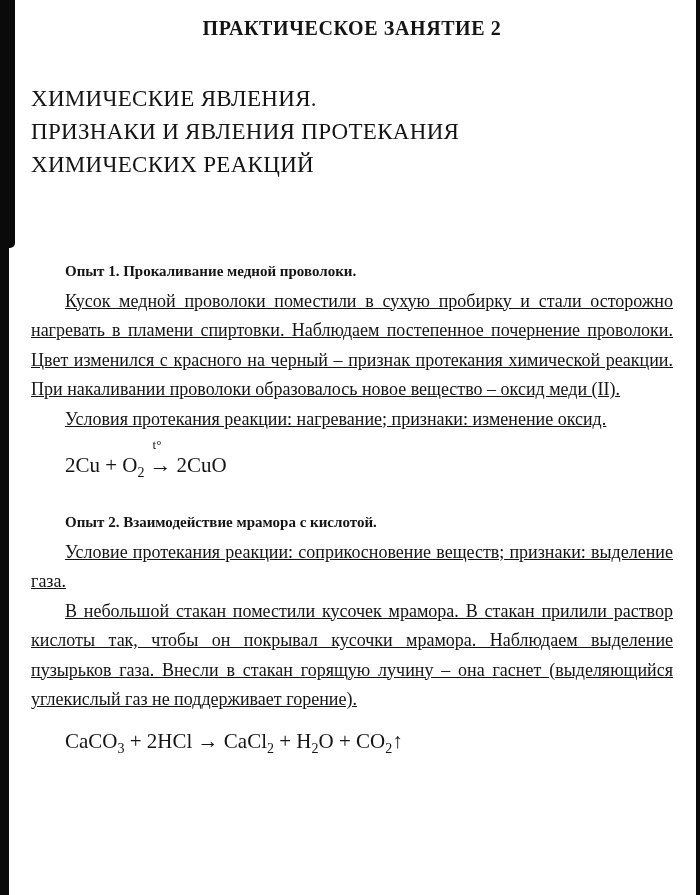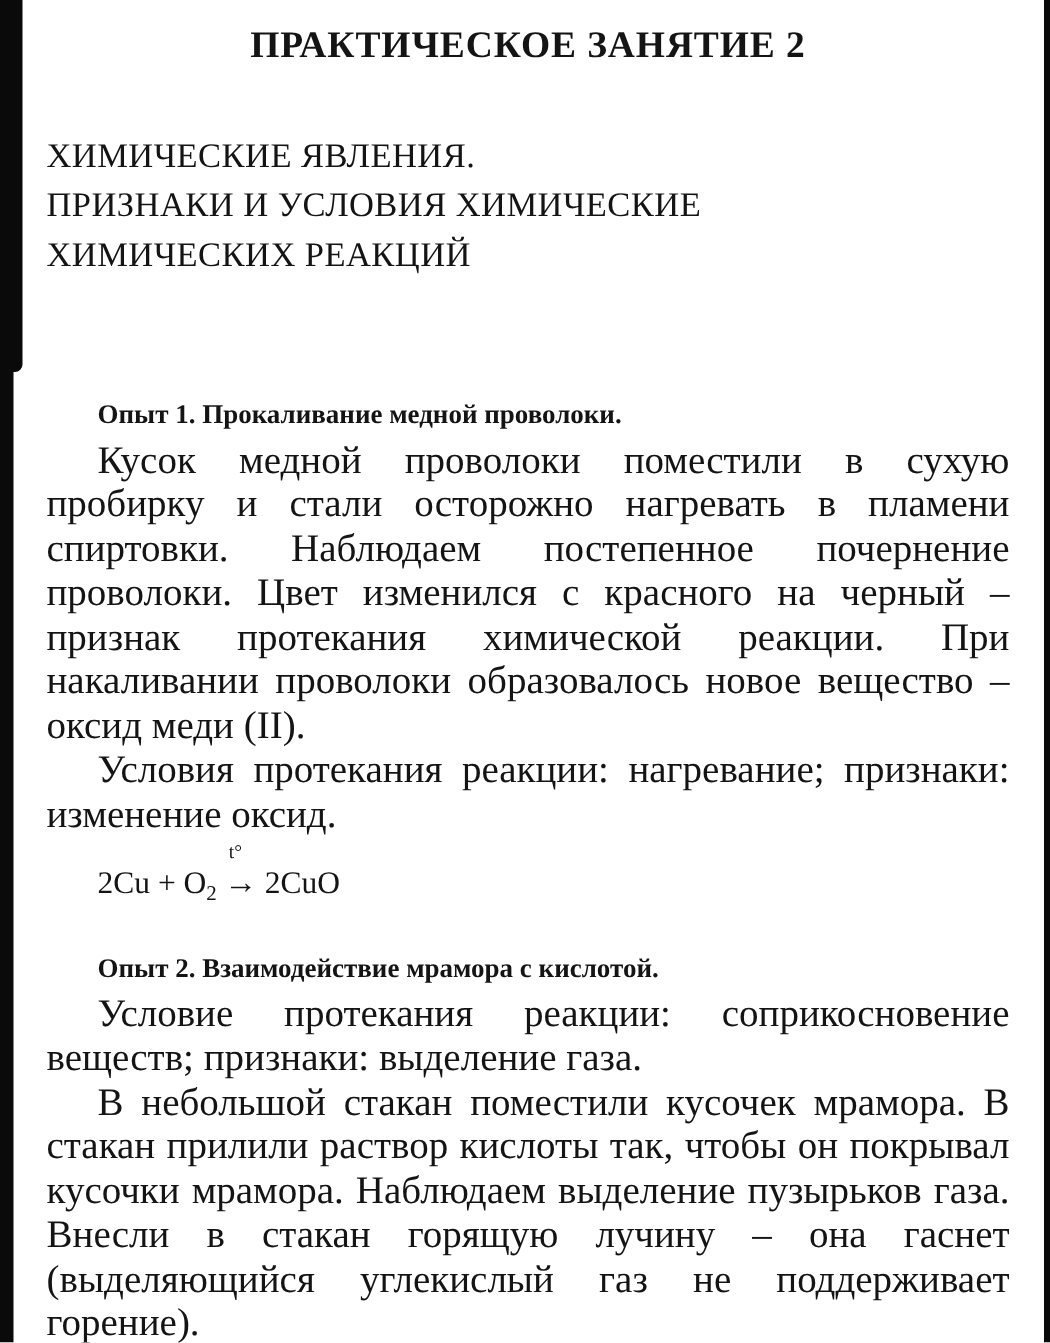--- a/index.html
+++ b/index.html
@@ -15,44 +15,45 @@
   
   .scan-left  { position: absolute; left: 0; top: 0; width: 9px;  height: 895px; background: #0a0a0a; }
   .scan-left-top { position: absolute; left: 0; top: 0; width: 15px; height: 248px; background: #0a0a0a; border-radius: 0 0 5px 0; }
   .scan-right { position: absolute; right: 0; top: 0; width: 4px; height: 895px; background: #0a0a0a; }
 
   .page { position: absolute; left: 31px; top: 0; width: 642px; }
 
   .title {
     margin-top: 17px;
     text-align: center;
-    font-size: 25px;
+    font-size: 20px;
     font-weight: bold;
     letter-spacing: 0.6px;
   }
   .subtitle {
     margin-top: 42px;
     text-align: left;
     font-size: 23px;
     line-height: 33px;
     letter-spacing: 0.3px;
   }
 
   .content { margin-top: 76px; }
 
   p.body {
-    font-size: 26px;
+    font-size: 18px;
     line-height: 29.5px;
     text-align: justify;
     text-indent: 34px;
     hyphens: auto;
+    text-decoration: underline;
     -webkit-hyphens: auto;
   }
   p.exp-heading {
-    font-size: 18px;
+    font-size: 15px;
     line-height: 29.5px;
     text-indent: 34px;
     font-weight: bold;
   }
   .exp2-heading { margin-top: 30px; }
 
   .equation {
     font-size: 21px;
     margin: 18px 0 0 34px;
     white-space: nowrap;
@@ -73,21 +74,21 @@
 <div class="scan-left"></div>
 <div class="scan-left-top"></div>
 <div class="scan-right"></div>
 
 <div class="page">
 
   <div class="title">ПРАКТИЧЕСКОЕ ЗАНЯТИЕ 2</div>
 
   <div class="subtitle">
     <div>ХИМИЧЕСКИЕ ЯВЛЕНИЯ.</div>
-    <div>ПРИЗНАКИ И УСЛОВИЯ ХИМИЧЕСКИЕ</div>
+    <div>ПРИЗНАКИ И ЯВЛЕНИЯ ПРОТЕКАНИЯ</div>
     <div>ХИМИЧЕСКИХ РЕАКЦИЙ</div>
   </div>
 
   <div class="content">
 
     <p class="exp-heading">Опыт 1. Прокаливание медной проволоки.</p>
 
     <p class="body">Кусок медной проволоки поместили в сухую пробирку и стали осторожно нагревать в пламени спиртовки. Наблюдаем постепенное почернение проволоки. Цвет изменился с красного на черный – признак протекания химической реакции. При накаливании проволоки образовалось новое вещество – оксид меди (II).</p>
 
     <p class="body">Условия протекания реакции: нагревание; признаки: изменение оксид.</p>

